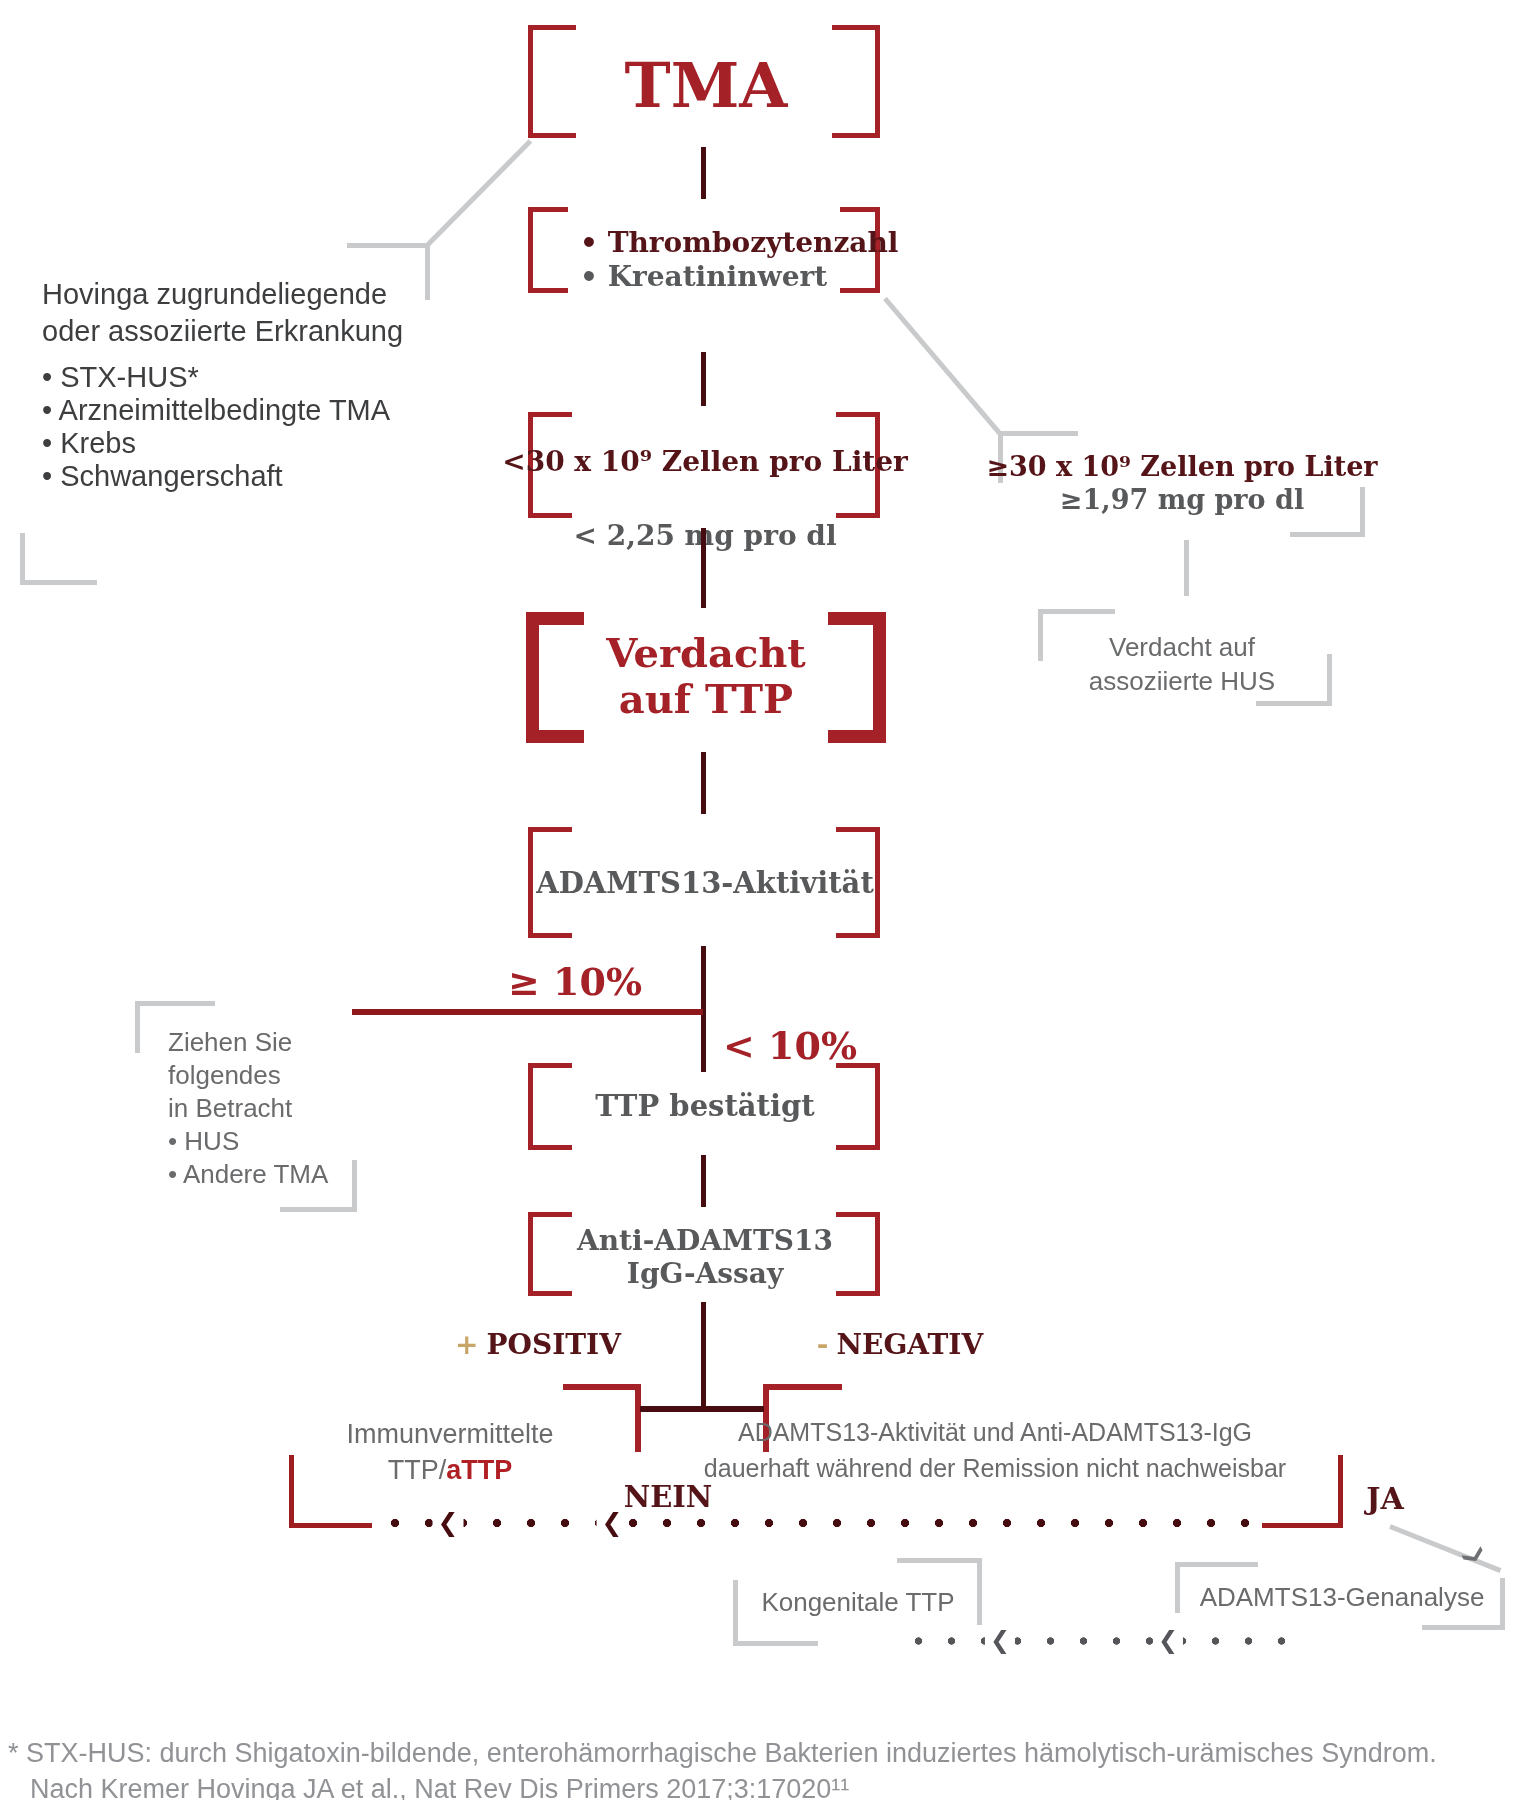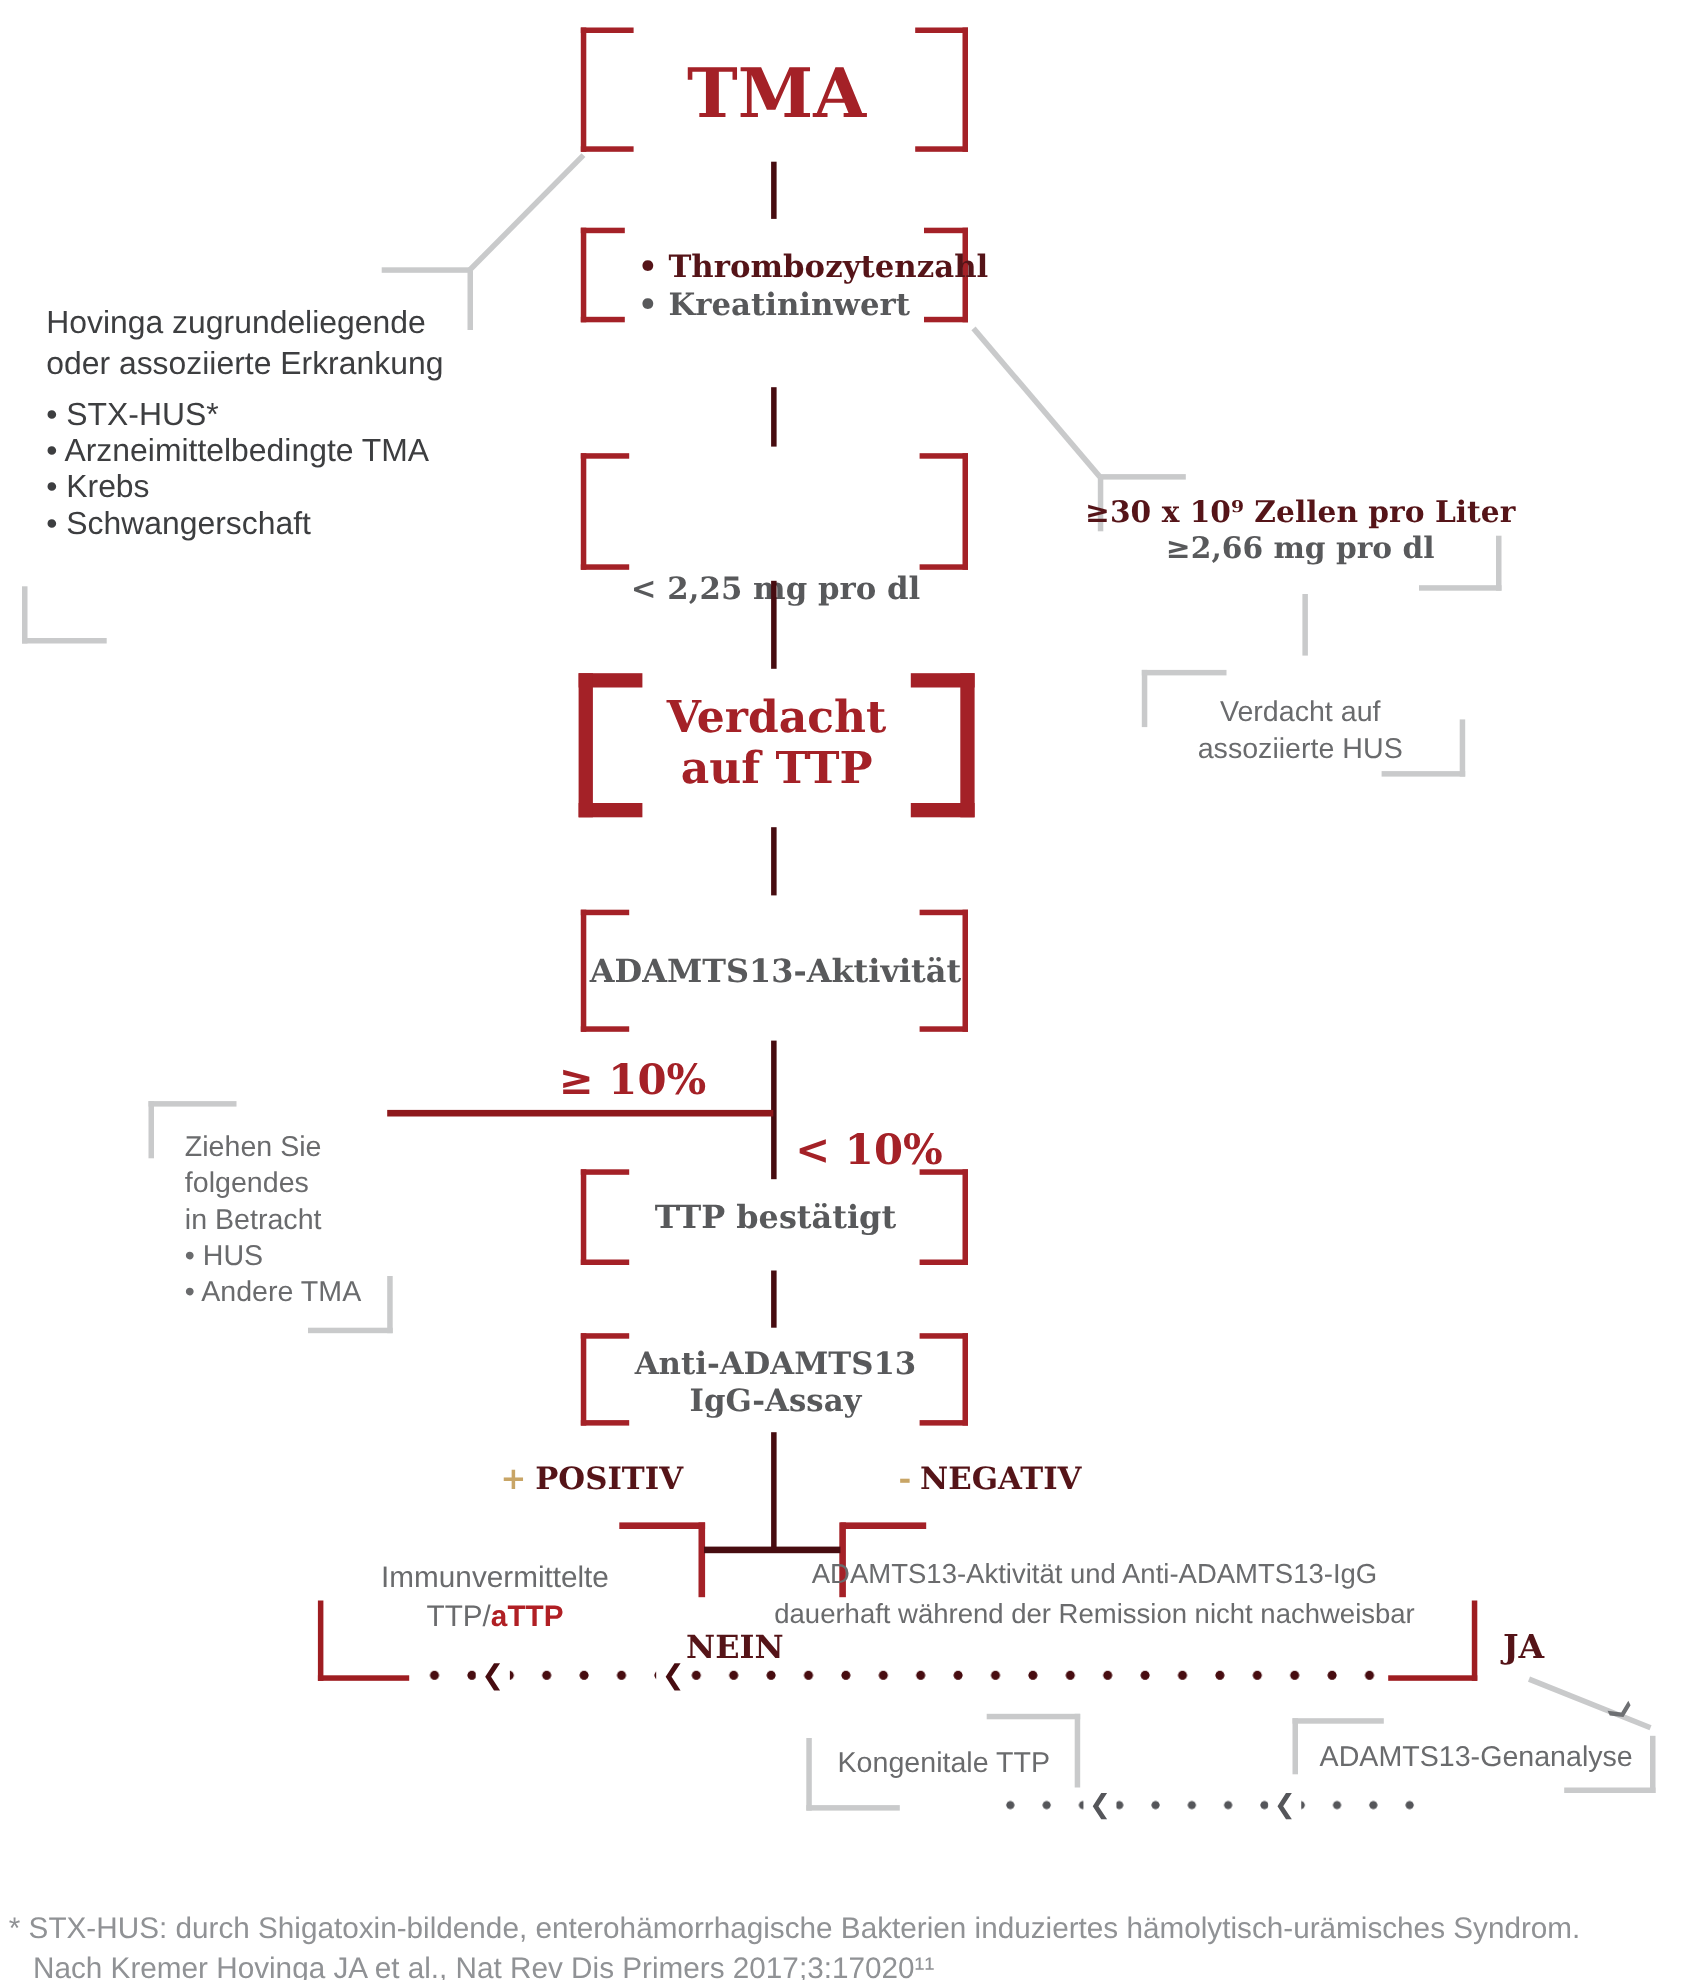--- a/index.html
+++ b/index.html
@@ -75,28 +75,29 @@
     <div>• Arzneimittelbedingte TMA</div>
     <div>• Krebs</div>
     <div>• Schwangerschaft</div>
   </div>
   <div class="abs c-bl" style="left:20px;top:533px;width:77px;height:52px;"></div>
 
   <div class="abs vline" style="left:701px;top:352px;height:54px;"></div>
 
   <div class="abs brkl" style="left:528px;top:412px;width:44px;height:106px;"></div>
   <div class="abs brkr" style="left:836px;top:412px;width:44px;height:106px;"></div>
+  <div class="abs serif ctr t-maroon" style="left:705px;top:461px;font-size:28px;">&lt;30 x 10⁹ Zellen pro Liter</div>
   <div class="abs serif ctr t-gray" style="left:705px;top:496px;font-size:28px;margin-top:39px;">&lt; 2,25 mg pro dl</div>
 
   <div class="abs diag" style="left:885px;top:296px;width:177px;transform:rotate(49.6deg);"></div>
   <div class="abs" style="left:1000px;top:431px;width:78px;height:5px;background:var(--connector);"></div>
   <div class="abs" style="left:998px;top:433px;width:5px;height:50px;background:var(--connector);"></div>
 
   <div class="abs serif ctr t-maroon" style="left:1182px;top:466px;font-size:27px;">≥30 x 10⁹ Zellen pro Liter</div>
-  <div class="abs serif ctr t-gray" style="left:1182px;top:499px;font-size:27px;">≥2,66 mg pro dl</div>
+  <div class="abs serif ctr t-gray" style="left:1182px;top:499px;font-size:27px;">≥1,97 mg pro dl</div>
   <div class="abs c-br" style="left:1290px;top:487px;width:75px;height:50px;"></div>
   <div class="abs" style="left:1184px;top:540px;width:5px;height:56px;background:var(--connector);"></div>
 
   <div class="abs c-tl" style="left:1038px;top:609px;width:77px;height:52px;"></div>
   <div class="abs sans ctr t-sans" style="left:1182px;top:647px;font-size:26px;">Verdacht auf</div>
   <div class="abs sans ctr t-sans" style="left:1182px;top:681px;font-size:26px;">assoziierte HUS</div>
   <div class="abs c-br" style="left:1256px;top:654px;width:76px;height:52px;"></div>
 
   <div class="abs vline" style="left:701px;top:528px;height:80px;"></div>
 

